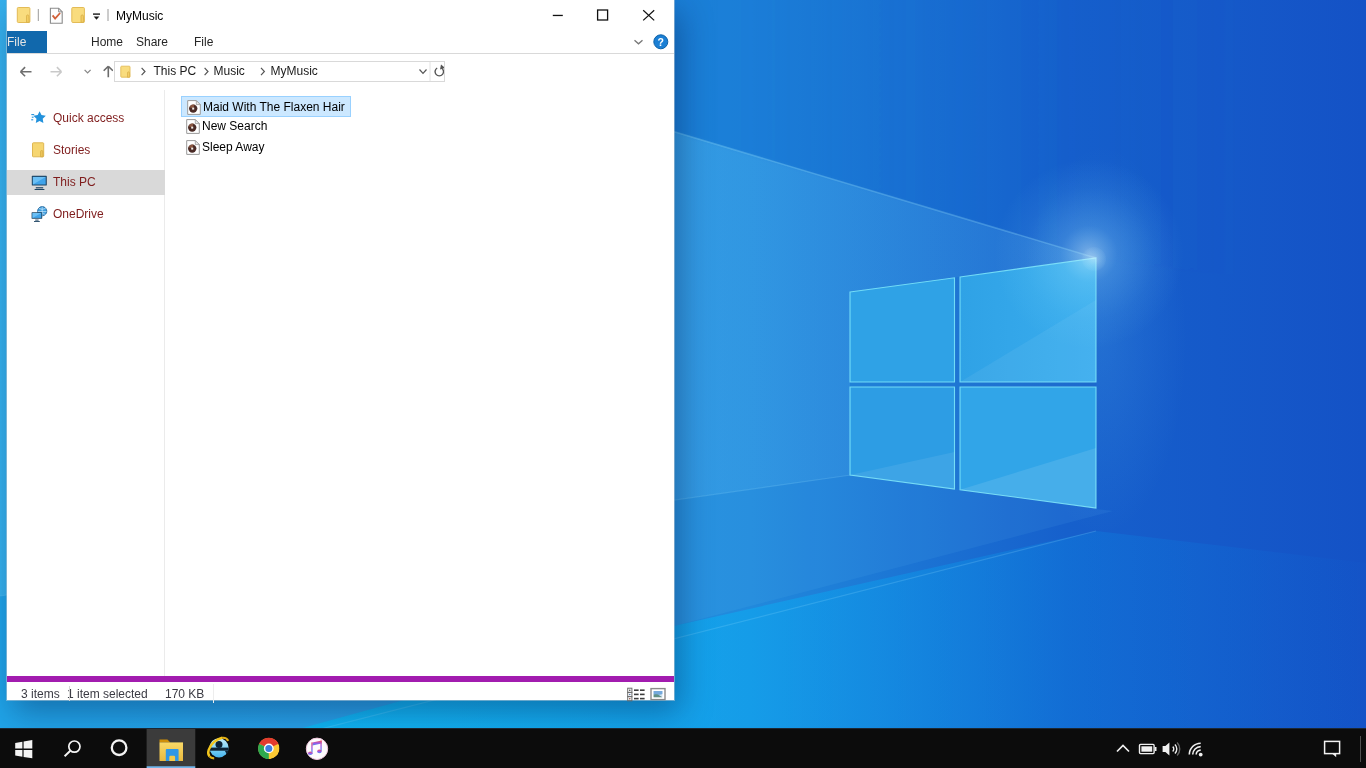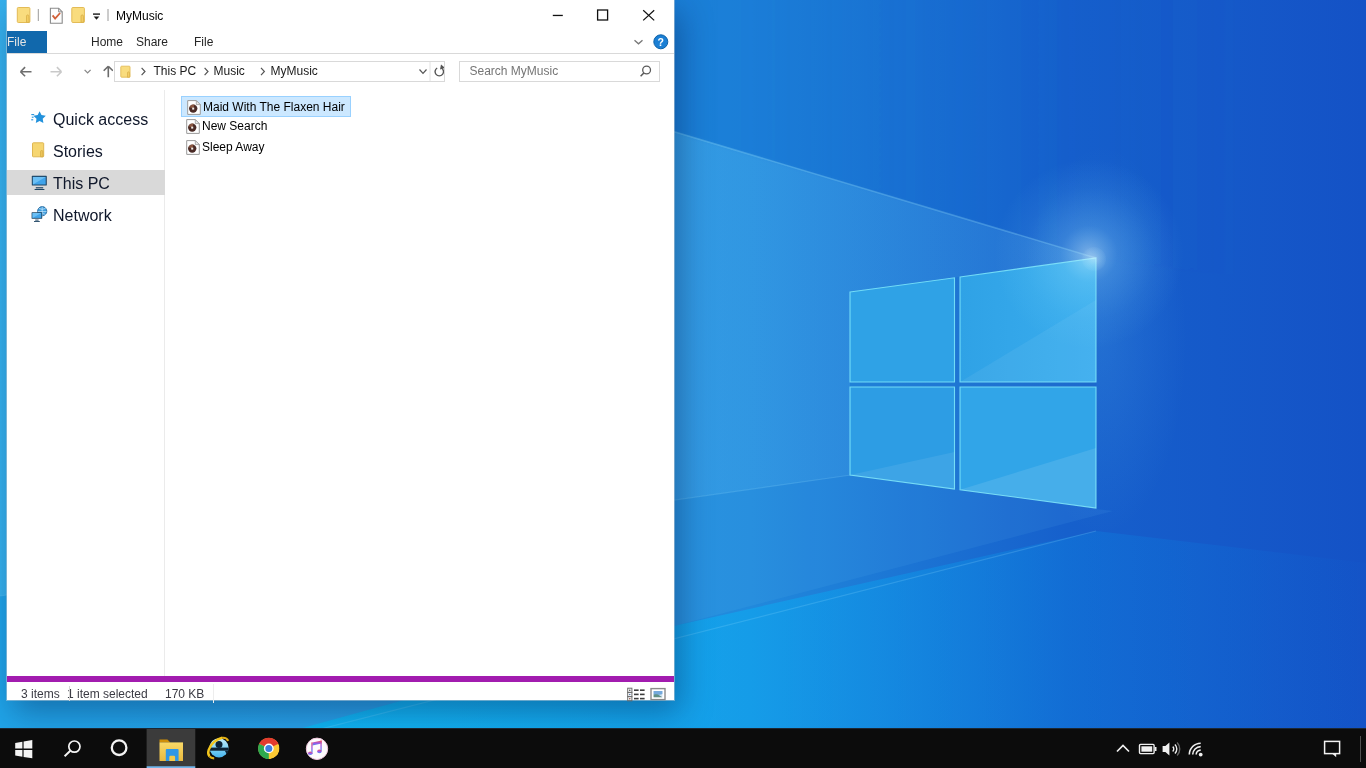--- a/index.html
+++ b/index.html
@@ -12,21 +12,21 @@
 .title{position:absolute;left:109px;top:9px;font-size:12px;color:#000}
 .tabs{position:relative;height:24px;background:#fff;border-bottom:1px solid #d9d9d9;font-size:12px}
 .ftab{position:absolute;left:0;top:1px;width:40px;height:22px;background:#1168ac;color:#e5e5e5;text-align:left;line-height:22px}
 .tab{position:absolute;top:1px;height:22px;line-height:22px;color:#262626}
 .nav{position:relative;height:36px;background:#fff}
 .navbox{position:absolute;top:7px;height:21px;background:#fff;border:1px solid #d9d9d9}
 .crumb{position:absolute;top:0;height:19px;line-height:19px;font-size:12px;color:#1a1a1a;white-space:nowrap}
 .mainarea{position:absolute;top:90px;left:0;right:0;bottom:24px;background:#fff}
 .sidebar{position:absolute;left:0;top:0;bottom:0;width:158px;border-right:1px solid #ebebeb}
 .srow{position:absolute;left:0;width:158px;height:25px}
-.srow span{position:absolute;left:46px;top:5px;font-size:16px;color:#0f172a}
+.srow span{position:absolute;left:46px;top:5px;font-size:12px;color:#7f1d1d}
 .srow svg{position:absolute;left:24px;top:4px}
 .files{position:absolute;left:159px;top:0;right:0;bottom:0}
 .frow{position:absolute;left:15px;height:20.5px;white-space:nowrap}
 .frow .lbl{position:absolute;left:21px;top:2.5px;font-size:12px;color:#000}
 .frow svg{position:absolute;left:5px;top:2.5px}
 .sel{width:170px;background:#cce8ff;border:1px solid #99d1ff}
 .status{position:absolute;left:0;right:0;bottom:0;height:24px;background:#fff;border-top:6px solid #a21caf;font-size:12px;color:#3b3b44}
 .status span{position:absolute;top:5px}
 #taskbar{position:absolute;left:0;top:728px;width:1366px;height:40px;background:#0c0c0c;border-top:1px solid #1c2733}
 </style>
@@ -171,27 +171,20 @@
         <path d="M146 5.8 l3.4 3.7 l-3.4 3.7" fill="none" stroke="#555" stroke-width="1.2"></path>
         <path d="M304.5 7.5 l3.5 3.8 l3.5 -3.8" fill="none" stroke="#555" stroke-width="1.2"></path>
         <line x1="315" y1="0" x2="315" y2="19" stroke="#e2e2e2" stroke-width="1"></line>
         <path d="M322.2 6 A4.2 4.2 0 1 0 326.4 6" stroke="#555" stroke-width="1.4" fill="none"></path>
         <path d="M326 2.6 L330.2 6 L325 7.6 z" fill="#555"></path>
       </svg>
       <div class="crumb" style="left:39px">This PC</div>
       <div class="crumb" style="left:99px">Music</div>
       <div class="crumb" style="left:156px">MyMusic</div>
     </div>
-    <div class="navbox" style="left:451.5px;width:201px">
-      <div class="crumb" style="left:10px;color:#757575">Search MyMusic</div>
-      <svg class="abs" style="left:178px;top:3px" width="16" height="14" viewBox="0 0 16 14">
-        <circle cx="8.6" cy="5" r="3.9" fill="none" stroke="#5a5a5a" stroke-width="1.3"></circle>
-        <line x1="5.8" y1="7.9" x2="2.6" y2="11.3" stroke="#5a5a5a" stroke-width="1.5"></line>
-      </svg>
-    </div>
   </div>
   <div class="mainarea">
     <div class="sidebar">
       <div class="srow" style="top:16px">
         <svg width="16" height="16" viewBox="0 0 16 16">
           <path d="M8.6 1.2 l1.9 3.9 l4.3 0.6 l-3.1 3 l0.7 4.2 l-3.8 -2 l-3.8 2 l0.7 -4.2 l-3.1 -3 l4.3 -0.6 z" fill="#2392dc"></path>
           <g stroke="#2392dc" stroke-width="1.1">
             <line x1="0.3" y1="4.6" x2="3.2" y2="4.6"></line>
             <line x1="0.8" y1="7.2" x2="2.6" y2="7.2"></line>
             <line x1="0.2" y1="9.8" x2="2.2" y2="9.8"></line>
@@ -219,21 +212,21 @@
       <div class="srow" style="top:111.5px">
         <svg width="17" height="16" viewBox="0 0 17 16">
           <circle cx="11.2" cy="5.2" r="4.6" fill="#3f9fe0" stroke="#1d5e92" stroke-width="0.8"></circle>
           <path d="M6.8 5.6 h8.8 M11.2 0.8 v9 M7.8 2.4 q3.4 2 6.8 0 M7.8 8.4 q3.4 -2 6.8 0" stroke="#cfe9fb" stroke-width="0.7" fill="none"></path>
           <rect x="0.6" y="6.2" width="10.6" height="6.6" rx="0.5" fill="#1e4564"></rect>
           <rect x="1.5" y="7.1" width="8.8" height="4.8" fill="#41a5eb"></rect>
           <path d="M1.5 7.1 l8.8 0 l-8.8 4.8 z" fill="#6cc0f5"></path>
           <rect x="4.2" y="13.6" width="3.4" height="1" fill="#1e4564"></rect>
           <rect x="3" y="15" width="5.8" height="0.9" fill="#1e4564"></rect>
         </svg>
-        <span>Network</span>
+        <span>OneDrive</span>
       </div>
     </div>
     <div class="files">
       <div class="frow sel" style="top:6px">
         <svg width="14" height="15" viewBox="0 0 14 15">
           <path d="M0.7 0.6 h8.6 l4 4 v9.8 h-12.6 z" fill="#fff" stroke="#9a9a9a" stroke-width="1"></path>
           <path d="M9.3 0.6 l4 4 h-4 z" fill="#ececec" stroke="#9a9a9a" stroke-width="0.8"></path>
           <circle cx="6.2" cy="8.6" r="4.2" fill="#4a2b26"></circle>
           <path d="M2.6 7.2 a4.2 4.2 0 0 1 5 -2.6 l-1.4 4 z" fill="#9a6247" opacity="0.8"></path>
           <rect x="5.2" y="7.6" width="2" height="2" fill="#f3efe9"></rect>

